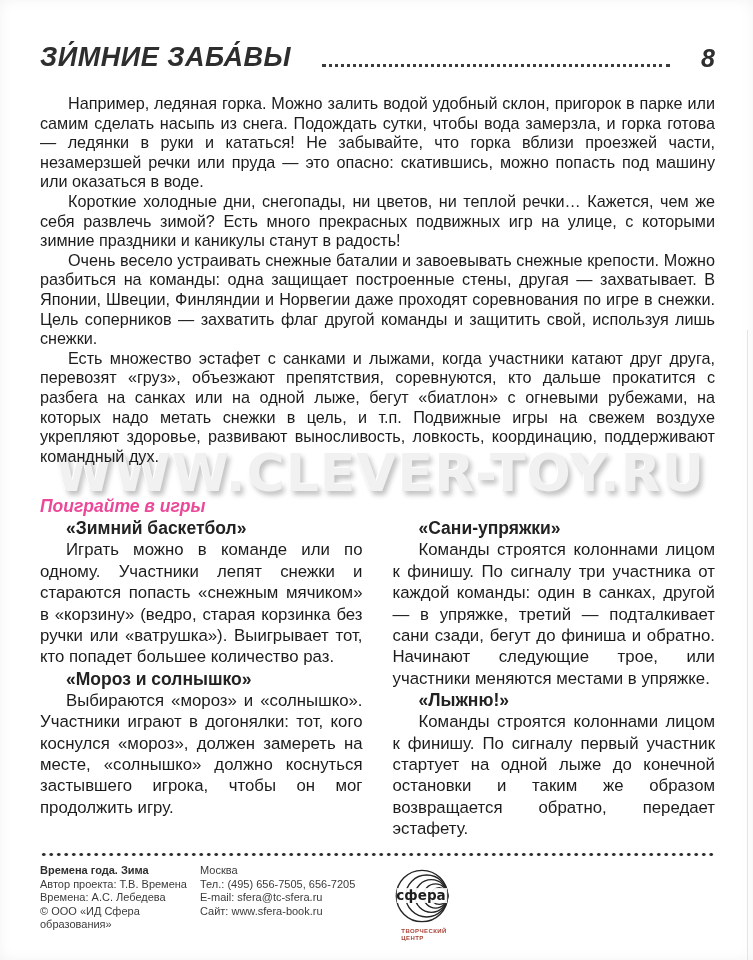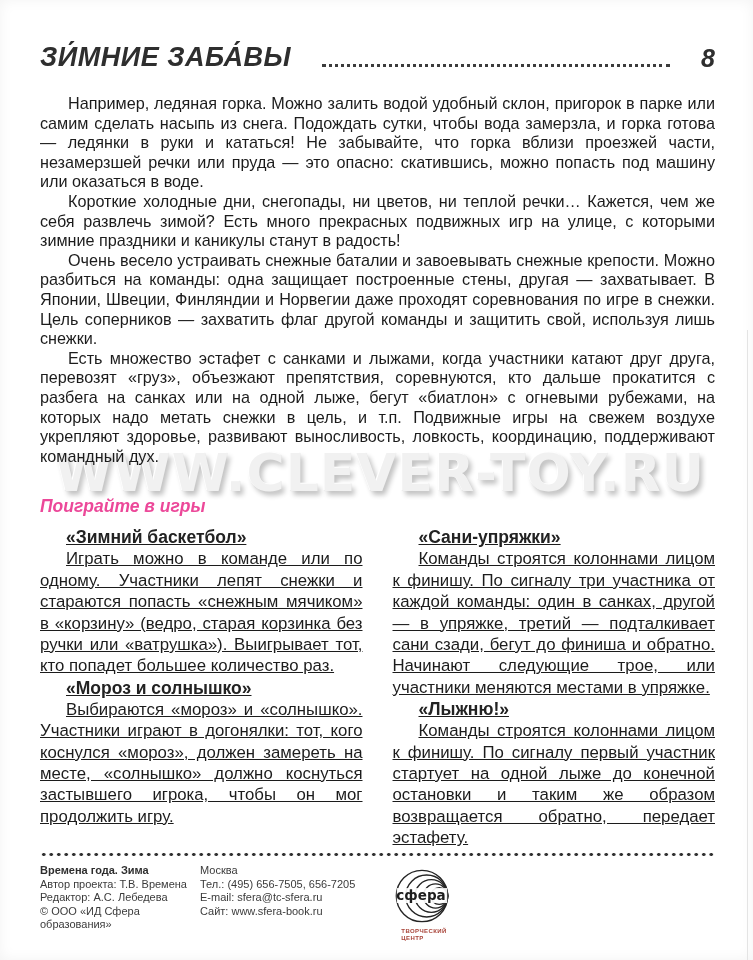--- a/index.html
+++ b/index.html
@@ -55,21 +55,21 @@
     text-shadow:-1px -1px 0 #ffffff, 3px 4px 5px #c2c2c2, 0 0 1px #e0e0e0;
     white-space:nowrap;
     user-select:none;
   }
   
   .games{position:relative;z-index:2;margin:0 38px 0 40px;}
   .games-heading{
     margin:30px 0 0 0;
     font-size:17.5px;font-weight:bold;font-style:italic;color:#ec4899;
   }
-  .cols{display:flex;gap:30px;margin-top:9px;text-decoration:underline;}
+  .cols{display:flex;gap:30px;}
   .col{flex:1;min-width:0;}
   .game-title{
     margin:0;font-size:17.5px;font-weight:bold;color:#222;
     text-indent:26px;line-height:22px;
   }
   .game-text{
     margin:0;font-size:16.8px;line-height:21.4px;
     text-align:justify;text-indent:26px;hyphens:auto;
   }
   
@@ -131,21 +131,21 @@
       </div>
     </div>
   </div>
 
   <div class="footer">
     <div class="footer-dots"></div>
     <div class="footer-cols">
       <div class="f-col f-left">
         <div class="f-book">Времена года. Зима</div>
         <div>Автор проекта: Т.В. Времена</div>
-        <div>Редактор: А.С. Лебедева</div>
+        <div>Времена: А.С. Лебедева</div>
         <div>© ООО «ИД Сфера образования»</div>
       </div>
       <div class="f-col f-mid">
         <div>Москва</div>
         <div>Тел.: (495) 656-7505, 656-7205</div>
         <div>E-mail: sfera@tc-sfera.ru</div>
         <div>Сайт: www.sfera-book.ru</div>
       </div>
       <div class="f-logo">
         <span>

